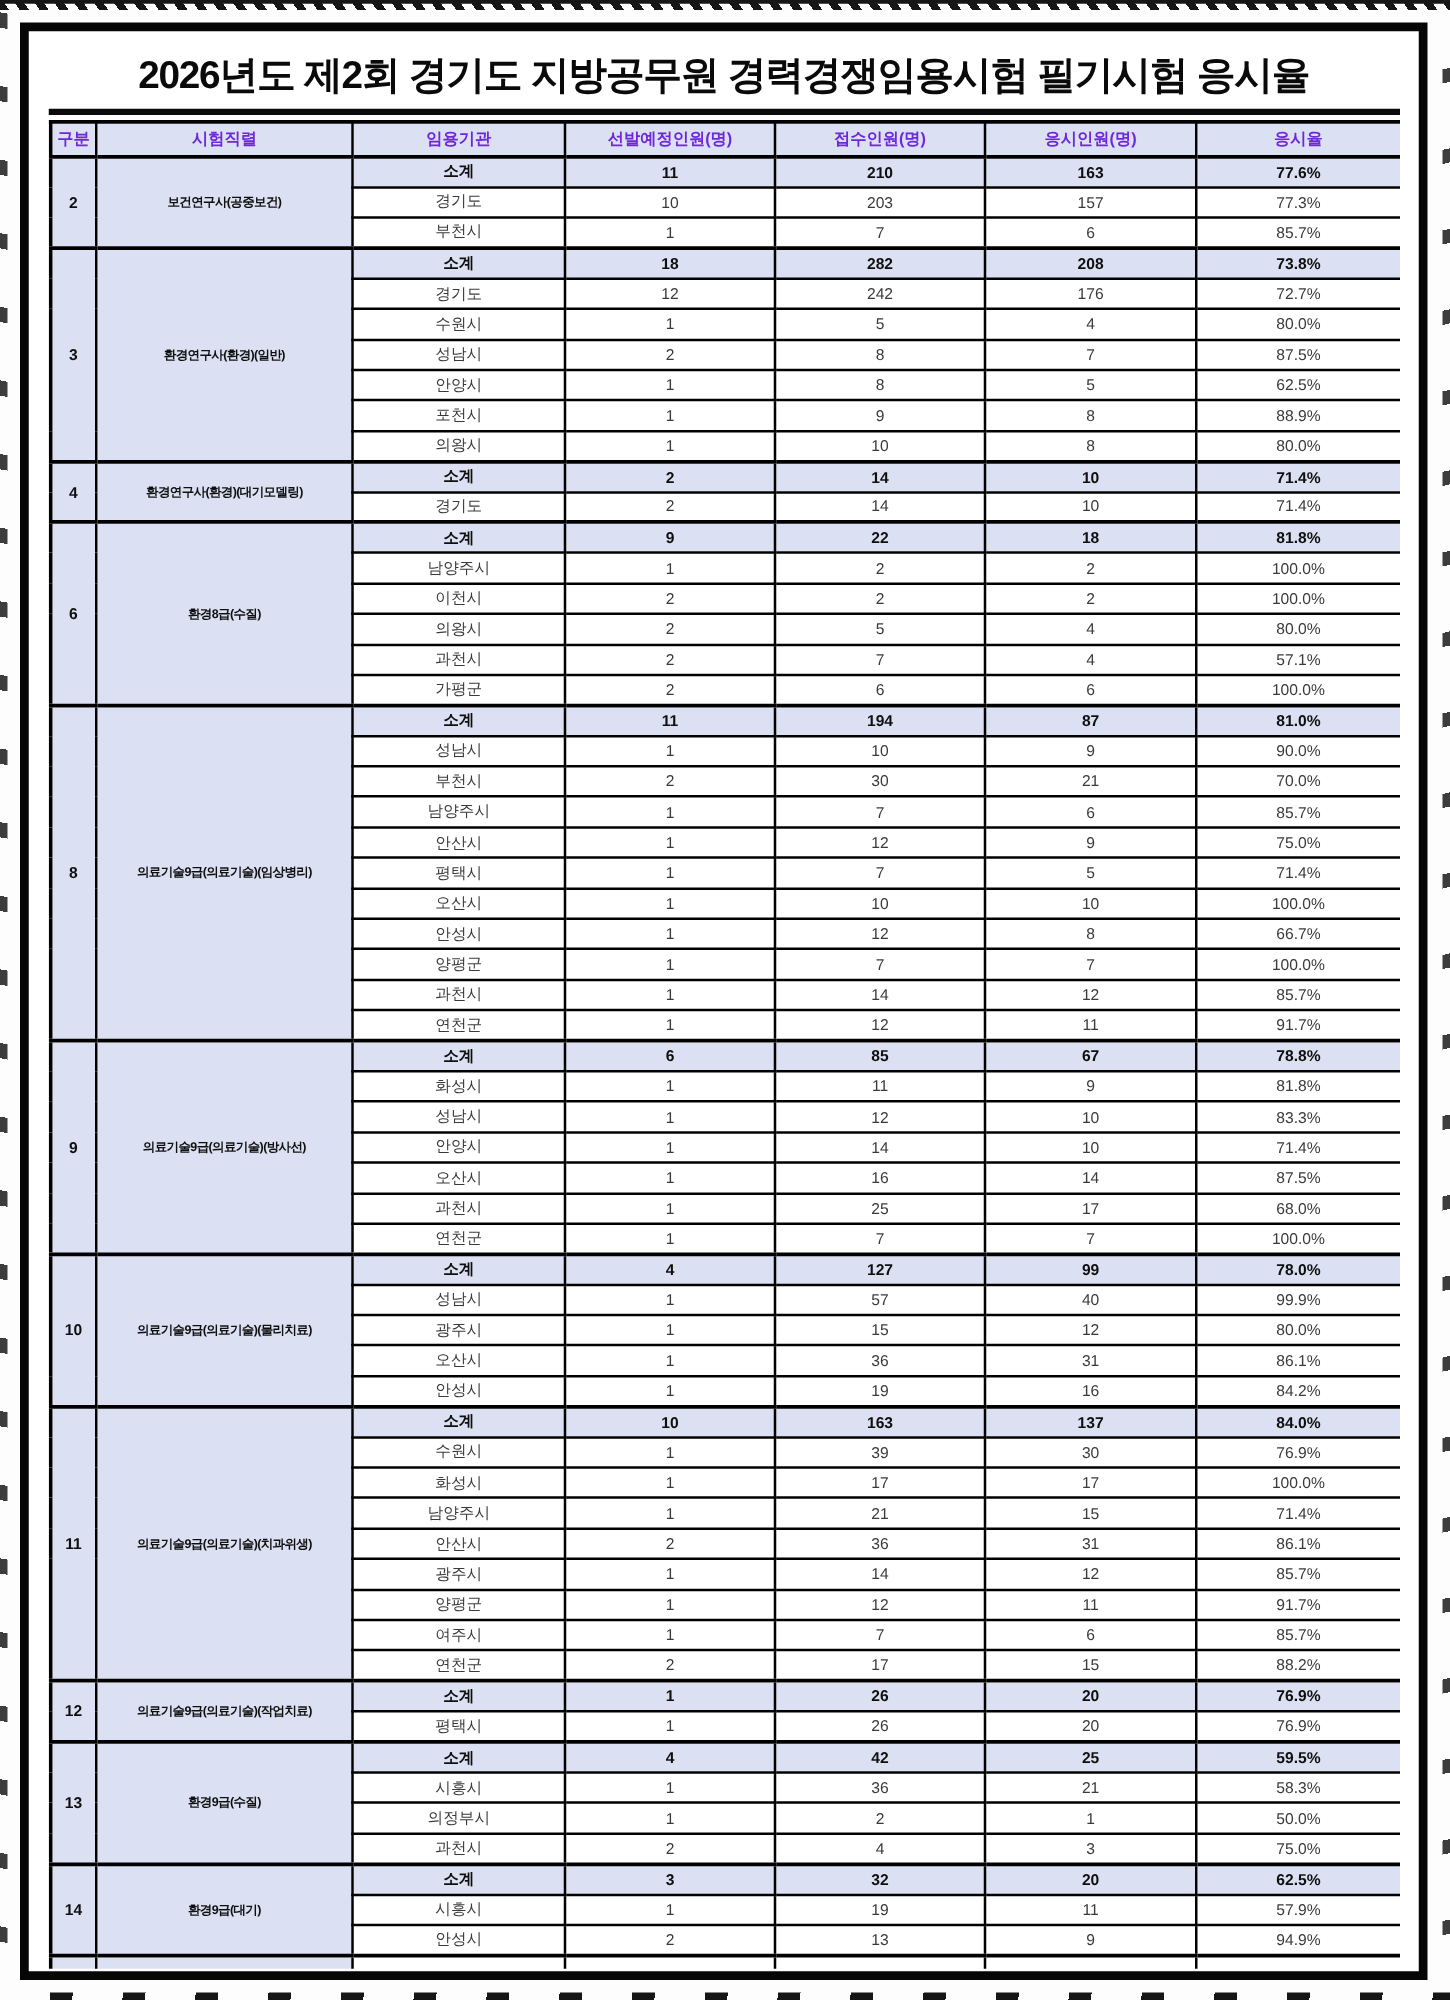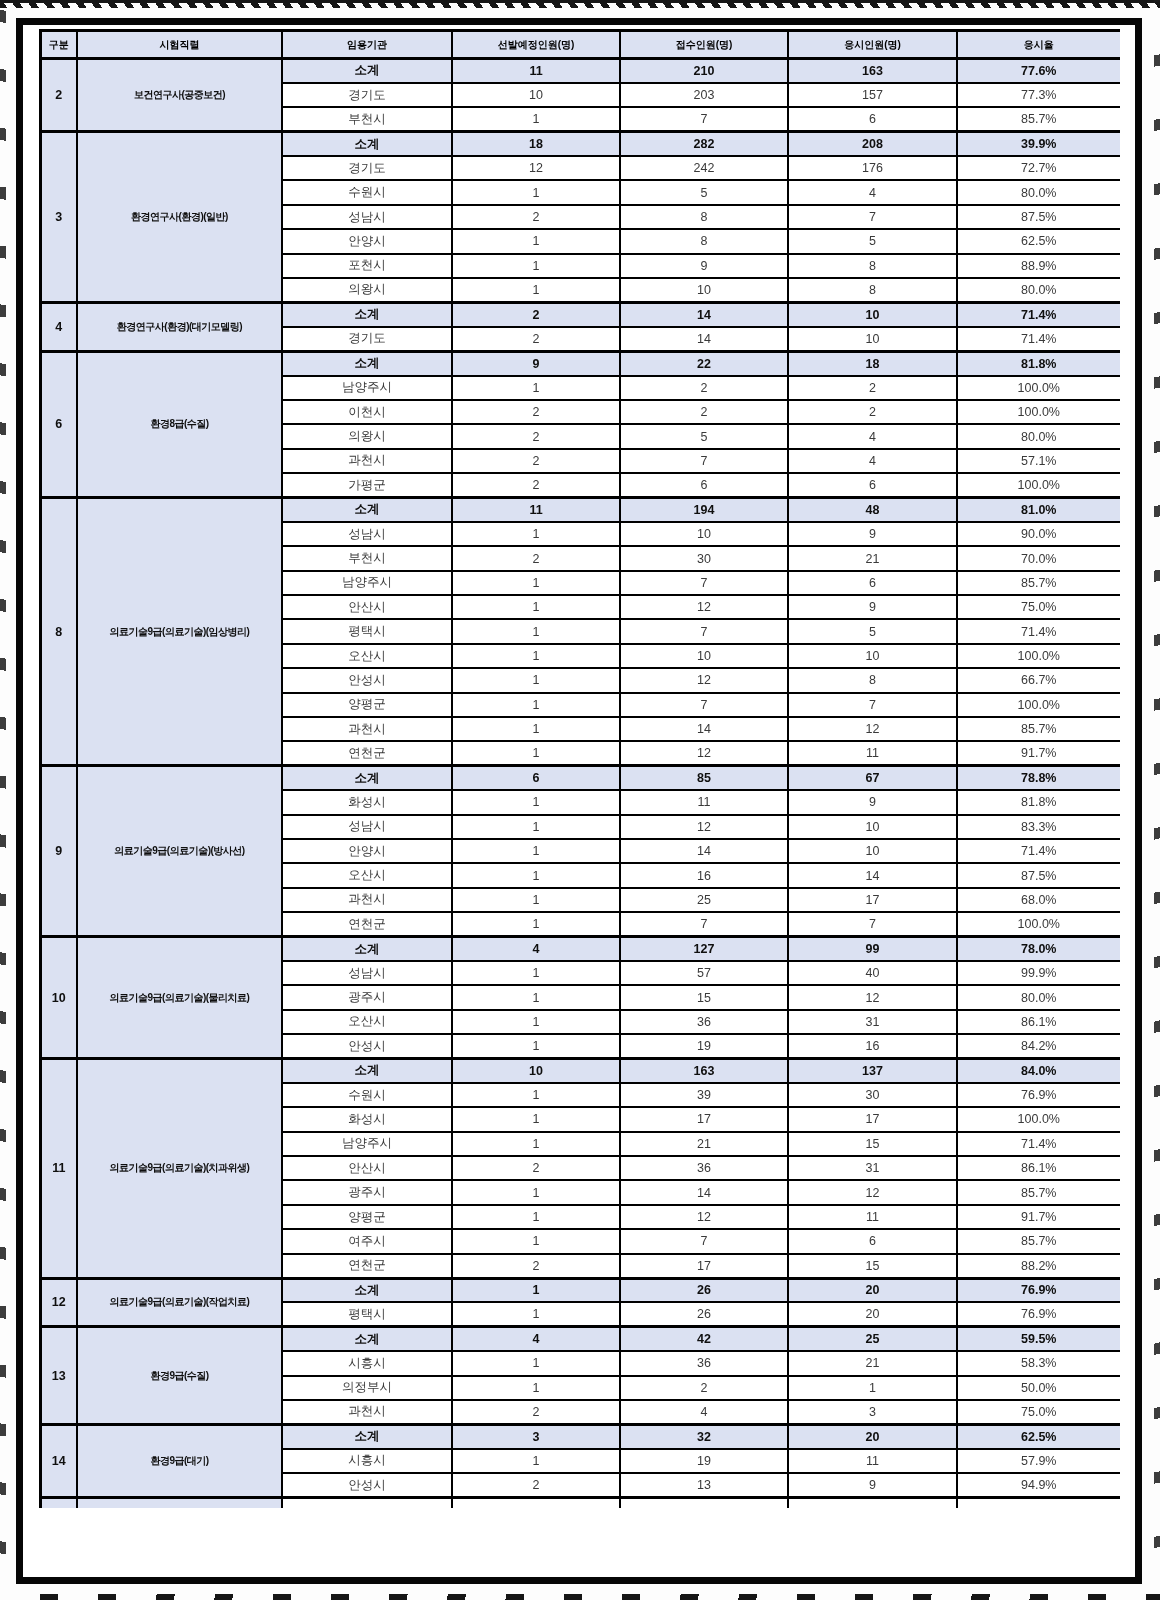--- a/index.html
+++ b/index.html
@@ -86,23 +86,23 @@
     font-size: 12.5px;
     height: 24.4px;
     padding: 1px 2px;
     overflow: hidden;
     white-space: nowrap;
   }
   table { border: 3px solid #000; }
   thead th {
     background: #dbe1f2;
     font-weight: bold;
-    font-size: 10px;
+    font-size: 13px;
     height: 28px;
-    color: #000000;
+    color: #6d28d9;
   }
   td.group-no, td.series {
     background: #dbe1f2;
     font-weight: bold;
     color: #0f0f0f;
   }
   td.series { font-size: 10px; letter-spacing: -0.5px; }
   tbody td { color: #3a3a3a; font-weight: 400; }
   tr.subtotal td { background: #dbe1f2; font-weight: bold; color: #0f0f0f; }
   tr.group-start td { border-top: 3px solid #000; }
@@ -110,20 +110,24 @@
 </style>
 </head>
 <body>
 
 <div class="edge edge-top"></div>
 <div class="edge edge-left"></div>
 <div class="edge edge-right"></div>
 <div class="edge edge-bottom"></div>
 
 <div class="page">
+  <div class="title-block">
+    <div class="page-title">2026년도 제2회 경기도 지방공무원 경력경쟁임용시험 필기시험 응시율</div>
+    <div class="title-rule"></div>
+  </div>
 
   <div class="table-clip">
     <table>
       <colgroup>
         <col class="c-no">
           <col class="c-series">
           <col class="c-agency">
         <col class="c-plan">
           <col class="c-appl">
           <col class="c-att">
@@ -164,21 +168,21 @@
             <td>6</td>
             <td>85.7%</td>
           </tr>
           <tr class="group-start subtotal">
             <td class="group-no" rowspan="7">3</td>
             <td class="series" rowspan="7">환경연구사(환경)(일반)</td>
             <td>소계</td>
             <td>18</td>
             <td>282</td>
             <td>208</td>
-            <td>39.9%</td>
+            <td>73.8%</td>
           </tr>
           <tr>
             <td>경기도</td>
             <td>12</td>
             <td>242</td>
             <td>176</td>
             <td>72.7%</td>
           </tr>
           <tr>
             <td>수원시</td>
@@ -274,21 +278,21 @@
             <td>6</td>
             <td>6</td>
             <td>100.0%</td>
           </tr>
           <tr class="group-start subtotal">
             <td class="group-no" rowspan="11">8</td>
             <td class="series" rowspan="11">의료기술9급(의료기술)(임상병리)</td>
             <td>소계</td>
             <td>11</td>
             <td>194</td>
-            <td>48</td>
+            <td>87</td>
             <td>81.0%</td>
           </tr>
           <tr>
             <td>성남시</td>
             <td>1</td>
             <td>10</td>
             <td>9</td>
             <td>90.0%</td>
           </tr>
           <tr>

